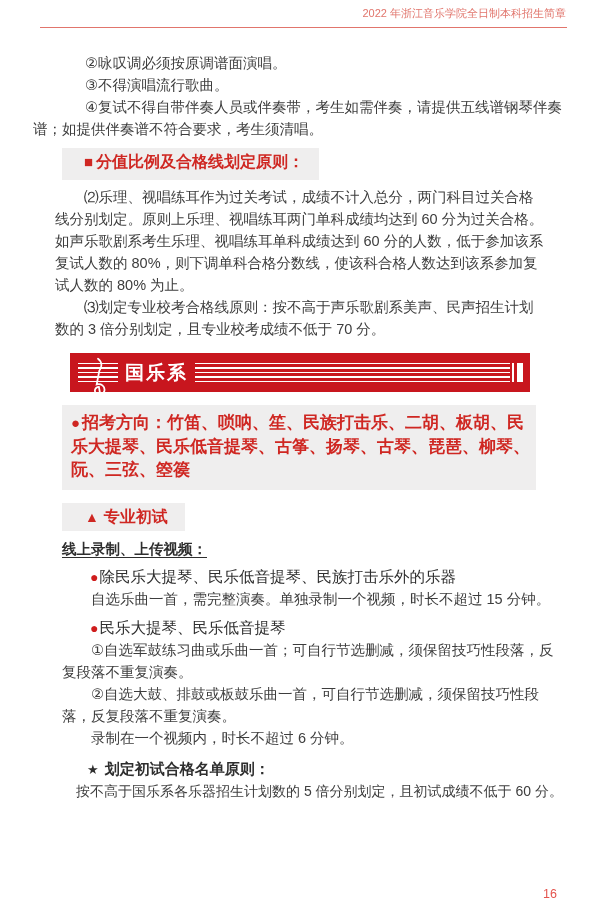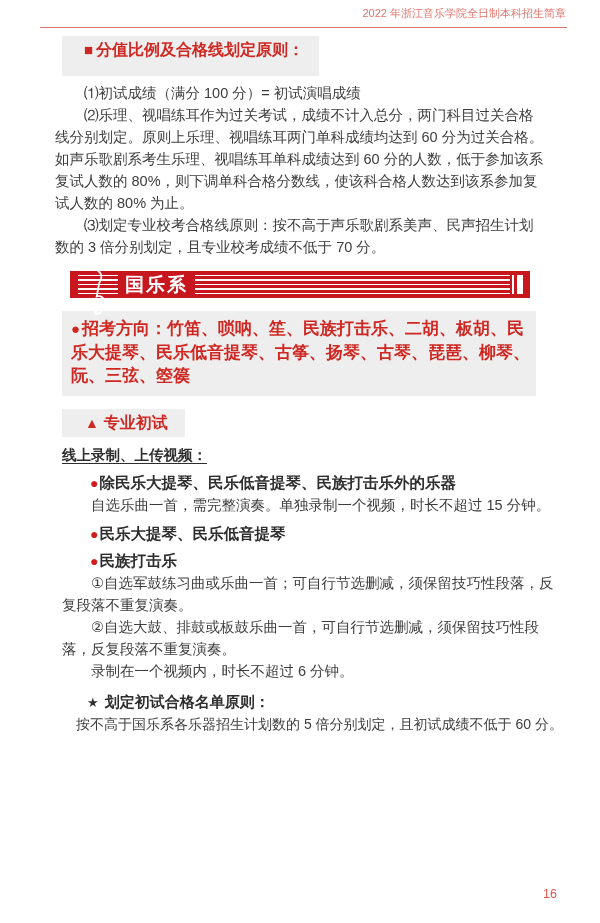--- a/index.html
+++ b/index.html
@@ -12,30 +12,30 @@
   .header-rule{margin:7px 33px 0 40px;border-top:1px solid #e1756c;height:0;}
 
   
   .sec-a{margin:24px 31px 0 33px;}
   .sec-a p{margin:0;font-size:14.5px;line-height:22px;text-indent:52px;}
 
   
   .score-head-wrap{margin:8px 0 6px 62px;}
   .score-head{
     display:inline-block;background:#efeeee;color:#cf2722;font-weight:bold;
-    font-size:16px;line-height:19px;padding:4px 15px 17px 22px;
+    font-size:16px;line-height:19px;padding:4px 15px 9px 22px;
   }
   .score-head .sq{font-size:15px;margin-right:3px;}
 
   .score-items{margin:0 53px 0 55px;}
   .score-items p{margin:0;font-size:14.5px;line-height:22px;text-indent:2em;}
 
   
   .banner{
-    margin:13px 0 0 70px;width:460px;height:27px;background:#c8161e;
+    margin:13px 0 0 70px;width:460px;height:39px;background:#c8161e;
     display:flex;align-items:center;
   }
   .staff{
     height:19px;
     background-image:repeating-linear-gradient(to bottom,#ffffff 0px,#ffffff 1.4px,rgba(0,0,0,0) 1.4px,rgba(0,0,0,0) 4.4px);
   }
   .mini-staff{position:relative;width:40px;margin-left:8px;}
   .mini-staff svg{position:absolute;left:9px;top:-6px;}
   .banner-title{color:#ffffff;font-weight:bold;font-size:19px;letter-spacing:2px;margin:0 7px 0 7px;white-space:nowrap;}
   .staff-long{flex:1;}
@@ -58,21 +58,21 @@
   }
   .subhead .tri{font-size:14px;margin-right:5px;}
 
   .upload{
     margin:9px 0 0 62px;font-size:14.5px;font-weight:bold;color:#2e2e2e;
     text-decoration:underline;text-underline-offset:3px;
   }
 
   
   .items{margin:0 42px 0 62px;}
-  .item-title{margin:9px 0 2px 0;padding-left:28px;font-size:15.5px;line-height:18px;font-weight:bold;color:#2e2e2e;}
+  .item-title{margin:9px 0 2px 0;padding-left:28px;font-size:15.5px;line-height:18px;font-weight:normal;color:#2e2e2e;}
   .item-title .dot{color:#cf1d1d;font-size:14px;margin-right:1px;}
   .items p.desc{margin:0;font-size:14.5px;line-height:22px;text-indent:2em;}
 
   
   .stars{margin:0 30px 0 62px;}
   .star-title{margin:10px 0 2px 0;padding-left:25px;font-size:15px;line-height:19px;font-weight:bold;color:#2e2e2e;}
   .star-title .star{font-size:13px;margin-right:6px;}
   .star-desc{margin:1px 0 0 7px;font-size:14px;line-height:21px;white-space:nowrap;text-align:center;}
 
   .page-number{position:absolute;right:43px;bottom:22px;color:#e4544e;font-size:12.5px;}
@@ -80,29 +80,33 @@
 </head>
 <body>
 
 <div class="page">
 
   <div class="header">
     <span>2022 年浙江音乐学院全日制本科招生简章</span>
   </div>
   <div class="header-rule"></div>
 
+  <div class="sec-a">
+    <p>②咏叹调必须按原调谱面演唱。</p>
+    <p>③不得演唱流行歌曲。</p>
+    <p>④复试不得自带伴奏人员或伴奏带，考生如需伴奏，请提供五线谱钢琴伴奏谱；如提供伴奏谱不符合要求，考生须清唱。</p>
+  </div>
 
   <div class="score-head-wrap">
     <div class="score-head">
       <span class="sq">■</span><span>分值比例及合格线划定原则：</span>
     </div>
   </div>
 
   <div class="score-items">
-    <p>⑴初试成绩（满分 100 分）= 初试演唱成绩</p>
     <p>⑵乐理、视唱练耳作为过关考试，成绩不计入总分，两门科目过关合格线分别划定。原则上乐理、视唱练耳两门单科成绩均达到 60 分为过关合格。如声乐歌剧系考生乐理、视唱练耳单科成绩达到 60 分的人数，低于参加该系复试人数的 80%，则下调单科合格分数线，使该科合格人数达到该系参加复试人数的 80% 为止。</p>
     <p>⑶划定专业校考合格线原则：按不高于声乐歌剧系美声、民声招生计划数的 3 倍分别划定，且专业校考成绩不低于 70 分。</p>
   </div>
 
   <div class="banner">
     <div class="mini-staff staff">
       <svg width="22" height="46" viewBox="0 0 24 52">
         <path d="M12 2 C16.5 5 17 11 13.5 15.5 L10.5 31 C15.5 29.5 20 33 19.3 38 C18.6 42.8 12.6 44.4 9.6 41 C7.2 38.2 9 33.8 13 33.8 L15.2 46 C15.8 49.6 11.8 51.6 8.6 50" fill="none" stroke="#ffffff" stroke-width="2" stroke-linecap="round"></path>
         <circle cx="9.4" cy="49.4" r="2.2" fill="#ffffff"></circle>
       </svg>
@@ -129,23 +133,20 @@
 
     <p class="item-title">
       <span class="dot">●</span><span>除民乐大提琴、民乐低音提琴、民族打击乐外的乐器</span>
     </p>
     <p class="desc">自选乐曲一首，需完整演奏。单独录制一个视频，时长不超过 15 分钟。</p>
 
     <p class="item-title">
       <span class="dot">●</span><span>民乐大提琴、民乐低音提琴</span>
     </p>
 
-    <p class="item-title">
-      <span class="dot">●</span><span>民族打击乐</span>
-    </p>
     <p class="desc">①自选军鼓练习曲或乐曲一首；可自行节选删减，须保留技巧性段落，反复段落不重复演奏。</p>
     <p class="desc">②自选大鼓、排鼓或板鼓乐曲一首，可自行节选删减，须保留技巧性段落，反复段落不重复演奏。</p>
     <p class="desc">录制在一个视频内，时长不超过 6 分钟。</p>
 
   </div>
 
   <div class="stars">
     <p class="star-title">
       <span class="star">★</span><span>划定初试合格名单原则：</span>
     </p>

